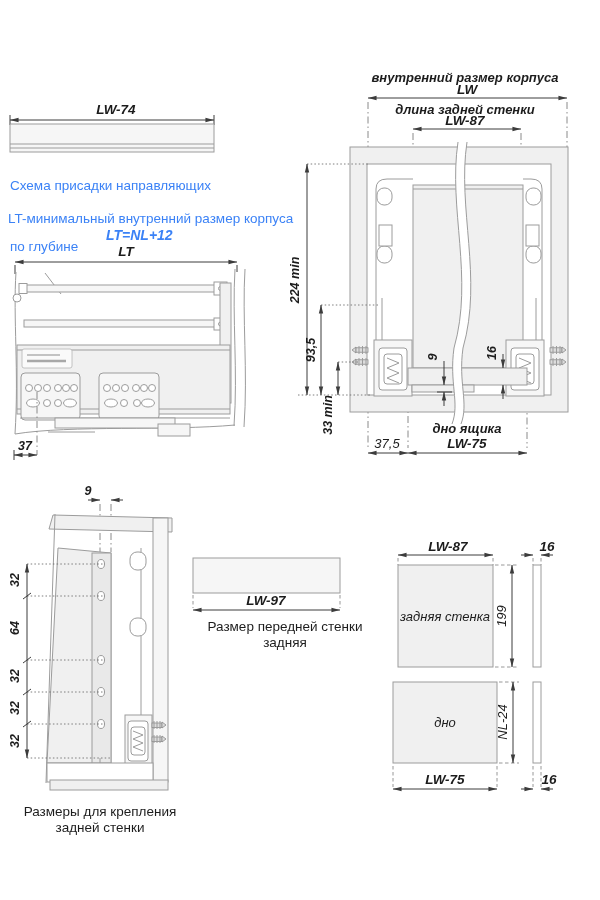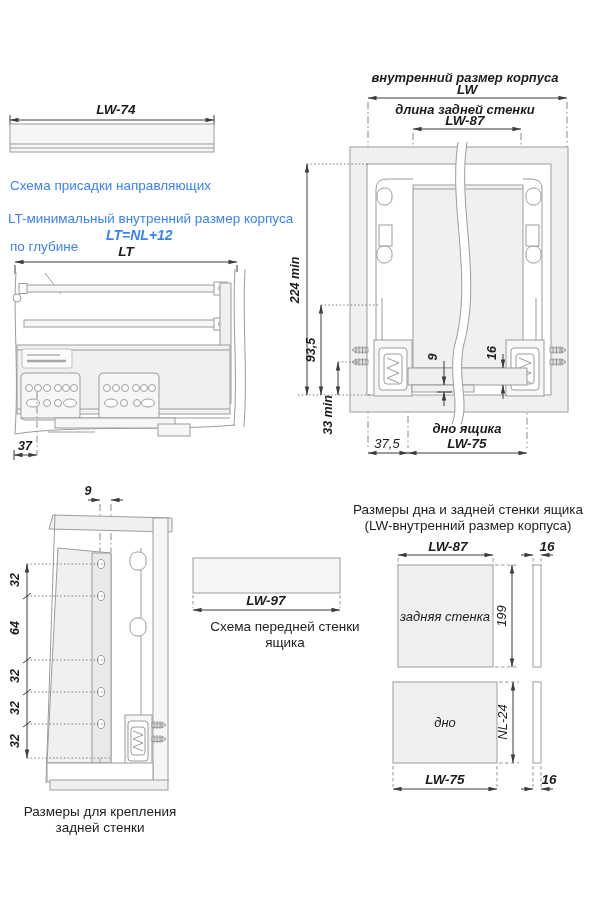--- a/index.html
+++ b/index.html
@@ -327,26 +327,22 @@
       <marker id="mE" viewBox="0 0 10 6" refX="9.5" refY="3" markerWidth="9" markerHeight="5.4" orient="auto-start-reverse">
         <path d="M0,0.6 L10,3 L0,5.4 Z" fill="#3c3c3c"></path>
       </marker>
     </defs>
     <rect class="fill2" x="8" y="6" width="147" height="35"></rect>
     <line class="dsh" x1="8" y1="43" x2="8" y2="56"></line>
     <line class="dsh" x1="155" y1="43" x2="155" y2="56"></line>
     <text class="t14" x="81" y="53" text-anchor="middle">LW-97</text>
     <line class="dim" x1="8" y1="58" x2="155" y2="58" marker-start="url(#mE)" marker-end="url(#mE)"></line>
   </svg>
-  <div class="cap" style="left:190px;top:619px;width:190px">Схема передней стенки ящика</div>
-
-  <div class="cap" style="left:340px;top:502px;width:256px">
-    <div>Размеры дна и задней стенки ящика</div>
-    <div>(LW-внутренний размер корпуса)</div>
-  </div>
+  <div class="cap" style="left:190px;top:619px;width:190px">Размер передней стенки задняя</div>
+
   <svg class="abs" style="left:378px;top:538px" width="200" height="262" viewBox="0 0 200 262">
     <defs>
       <marker id="mF" viewBox="0 0 10 6" refX="9.5" refY="3" markerWidth="9" markerHeight="5.4" orient="auto-start-reverse">
         <path d="M0,0.6 L10,3 L0,5.4 Z" fill="#3c3c3c"></path>
       </marker>
     </defs>
     <g>
       <text class="t14" x="70" y="13" text-anchor="middle">LW-87</text>
       <line class="dim" x1="20" y1="17" x2="115" y2="17" marker-start="url(#mF)" marker-end="url(#mF)"></line>
       <line class="dsh" x1="20" y1="20" x2="20" y2="27"></line>

